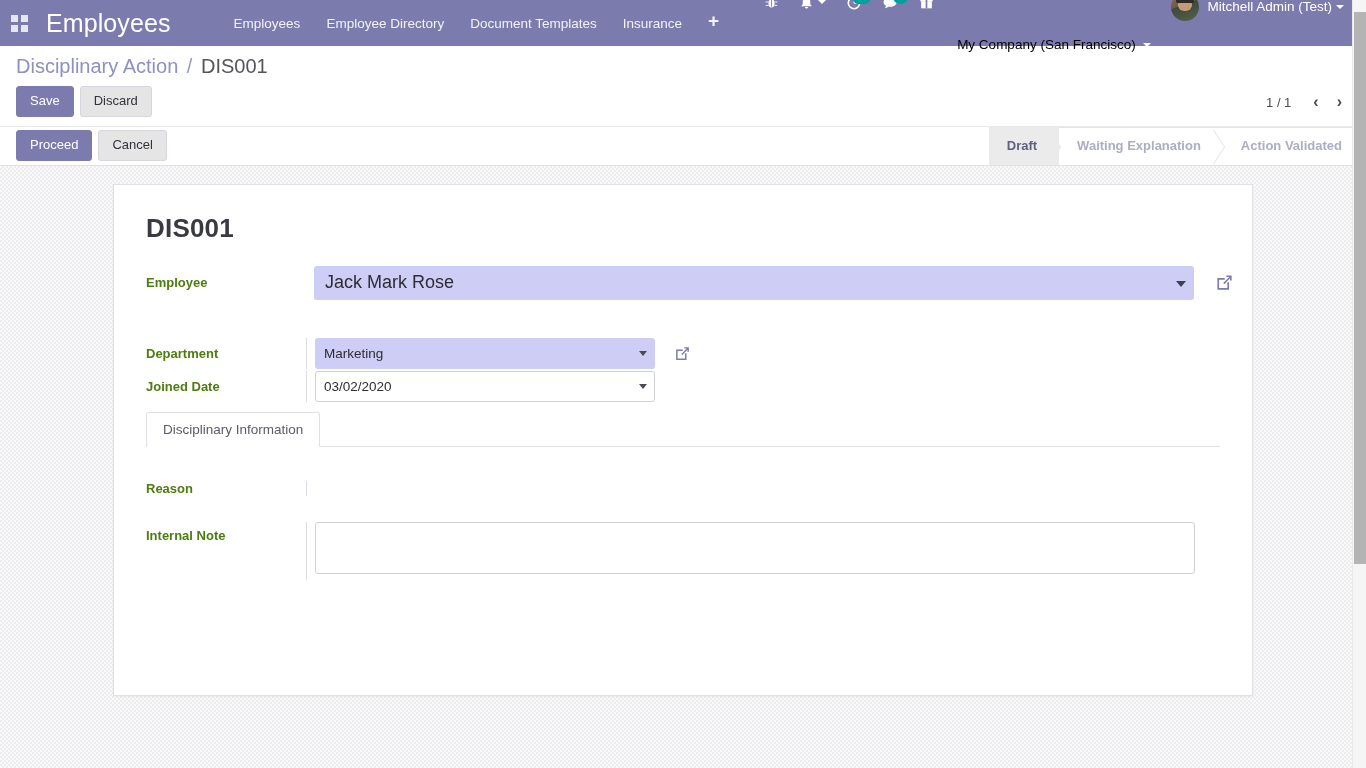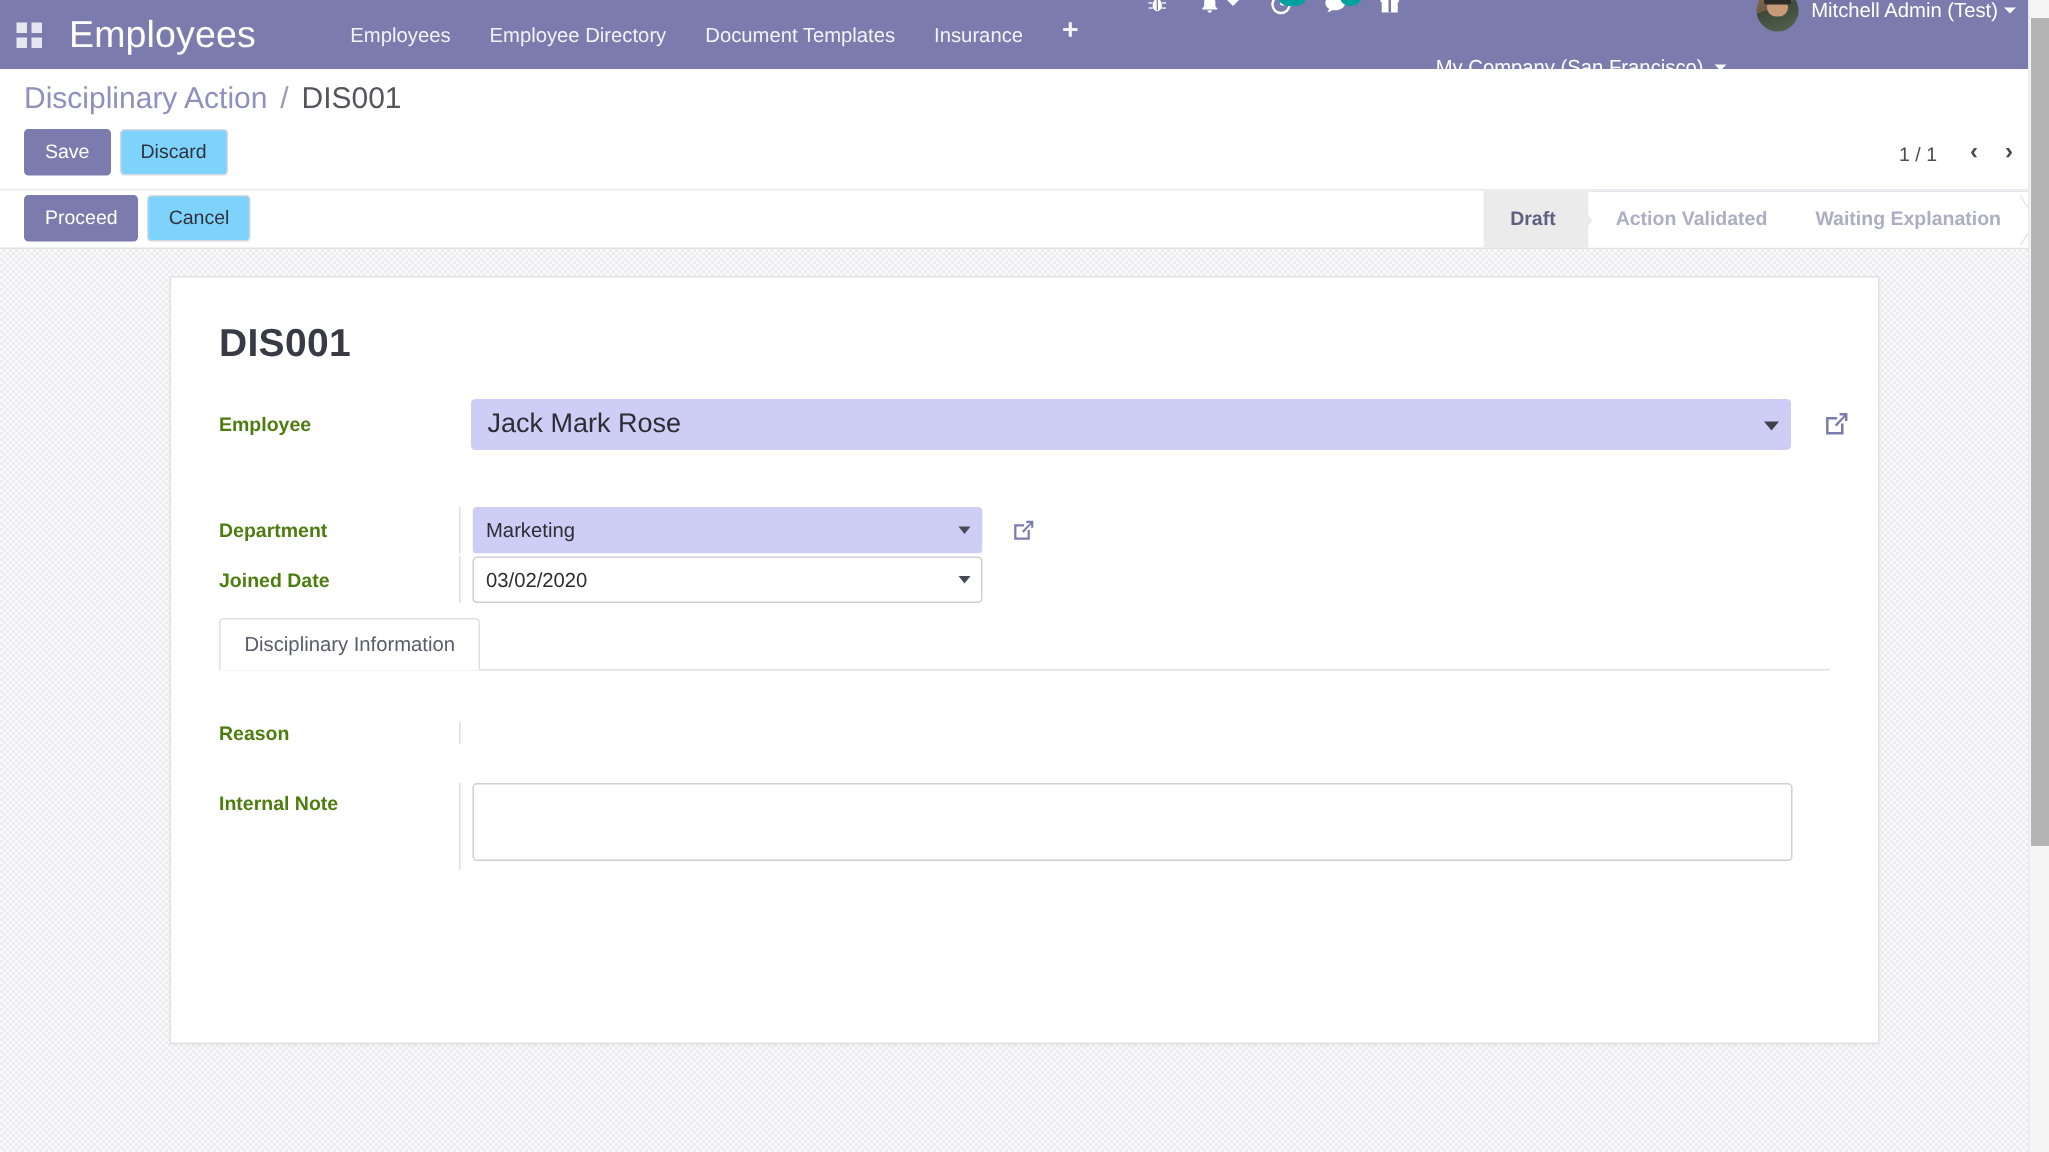--- a/index.html
+++ b/index.html
@@ -84,21 +84,21 @@
   .caret-dn {
     display: inline-block;
     width: 0; height: 0;
     border-left: 4px solid transparent;
     border-right: 4px solid transparent;
     border-top: 4px solid #ffffff;
     margin-left: 4px;
     vertical-align: middle;
   }
   .company-name {
-    color: #ffffff;
+    color: #000000;
     font-size: 13.5px;
     padding: 4px 8px 4px 12px;
     cursor: pointer;
     white-space: nowrap;
     margin-top: 42px;
   }
   .user-box {
     display: flex; align-items: center;
     padding: 2px 6px 2px 10px;
     cursor: pointer;
@@ -168,21 +168,21 @@
     cursor: pointer;
     line-height: 1.45;
     white-space: nowrap;
   }
   .btn-primary {
     background: #7c7bad;
     border: 1px solid #7c7bad;
     color: #ffffff;
   }
   .btn-default {
-    background: #7dd3fc;
+    background: #e5e5e5;
     border: 1px solid #d6d6e0;
     color: #32323c;
   }
   .pager {
     margin-left: auto;
     display: flex;
     align-items: center;
     gap: 2px;
     padding-top: 2px;
   }
@@ -499,27 +499,27 @@
 <div class="sb-row">
   <div class="sb-left">
     <div class="btn btn-primary">Proceed</div>
     <div class="btn btn-default">Cancel</div>
   </div>
   <div class="statusbar">
     <div class="st-pill active">
       <span>Draft</span>
       <span class="arr-a"></span>
     </div>
-    <div class="st-pill last">
-      <span>Action Validated</span>
-
-    </div>
     <div class="st-pill">
       <span>Waiting Explanation</span>
       <span class="arr-a"></span>
+    </div>
+    <div class="st-pill last">
+      <span>Action Validated</span>
+
     </div>
   </div>
 </div>
 
 <div class="content-wrap">
   <div class="sheet">
 
     <div class="rec-title">DIS001</div>
 
     <div class="frow">

